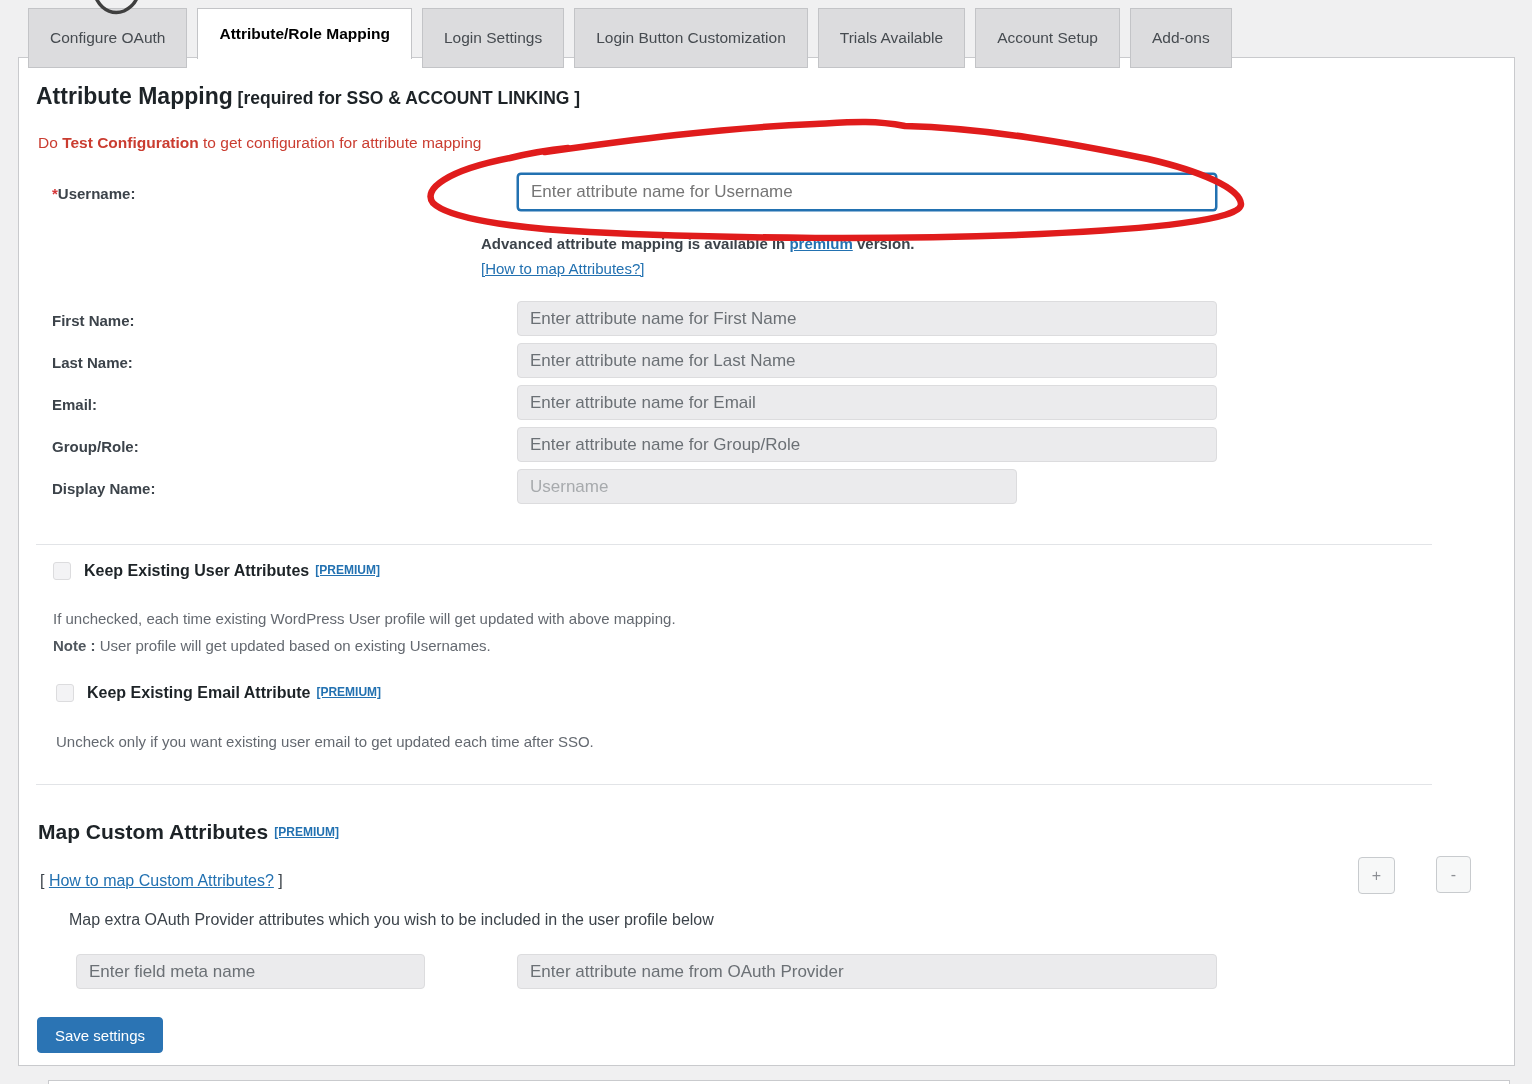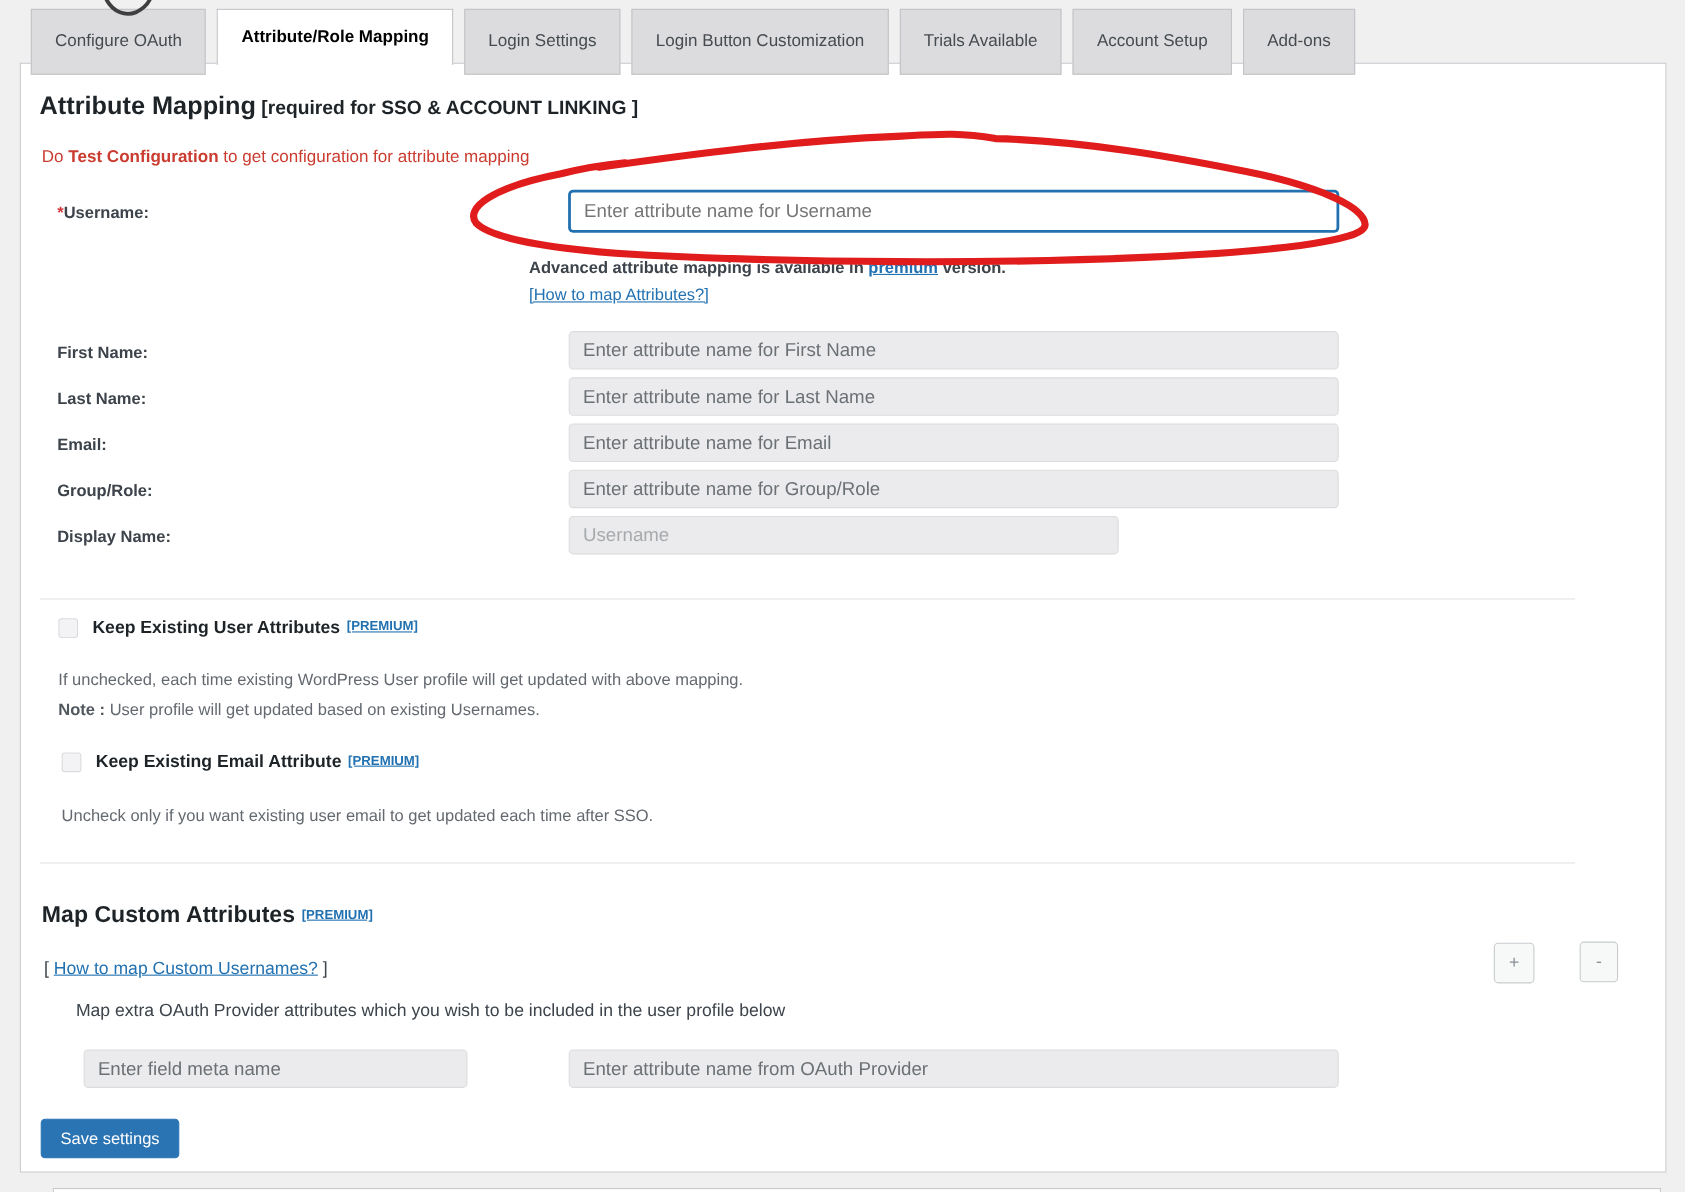--- a/index.html
+++ b/index.html
@@ -169,21 +169,21 @@
   <div class="abs divider" style="top:784px; z-index:2;"></div>
 
   <div class="abs h3" style="z-index:2;">
     <span>Map Custom Attributes</span><a class="link premium-tag">[PREMIUM]</a>
   </div>
 
   <div class="square-btn" style="left:1358px; top:857px; z-index:2;">+</div>
   <div class="square-btn" style="left:1436px; top:856px; width:35px; z-index:2;">-</div>
 
   <div class="abs howto2" style="z-index:2;">
-    <span>[ </span><a class="link">How to map Custom Usernames?</a><span> ]</span>
+    <span>[ </span><a class="link">How to map Custom Attributes?</a><span> ]</span>
   </div>
 
   <div class="abs desc" style="z-index:2;">Map extra OAuth Provider attributes which you wish to be included in the user profile below</div>
 
   <input type="text" class="gray-input" style="left: 40px; top: 954px; width: 349px; z-index: 2;" placeholder="Enter field meta name">
   <input type="text" class="gray-input" style="left: 481px; top: 954px; width: 700px; z-index: 2;" placeholder="Enter attribute name from OAuth Provider">
 
   <button class="save-btn" style="z-index:2;">Save settings</button>
 
   <div class="bottom-strip"></div>

